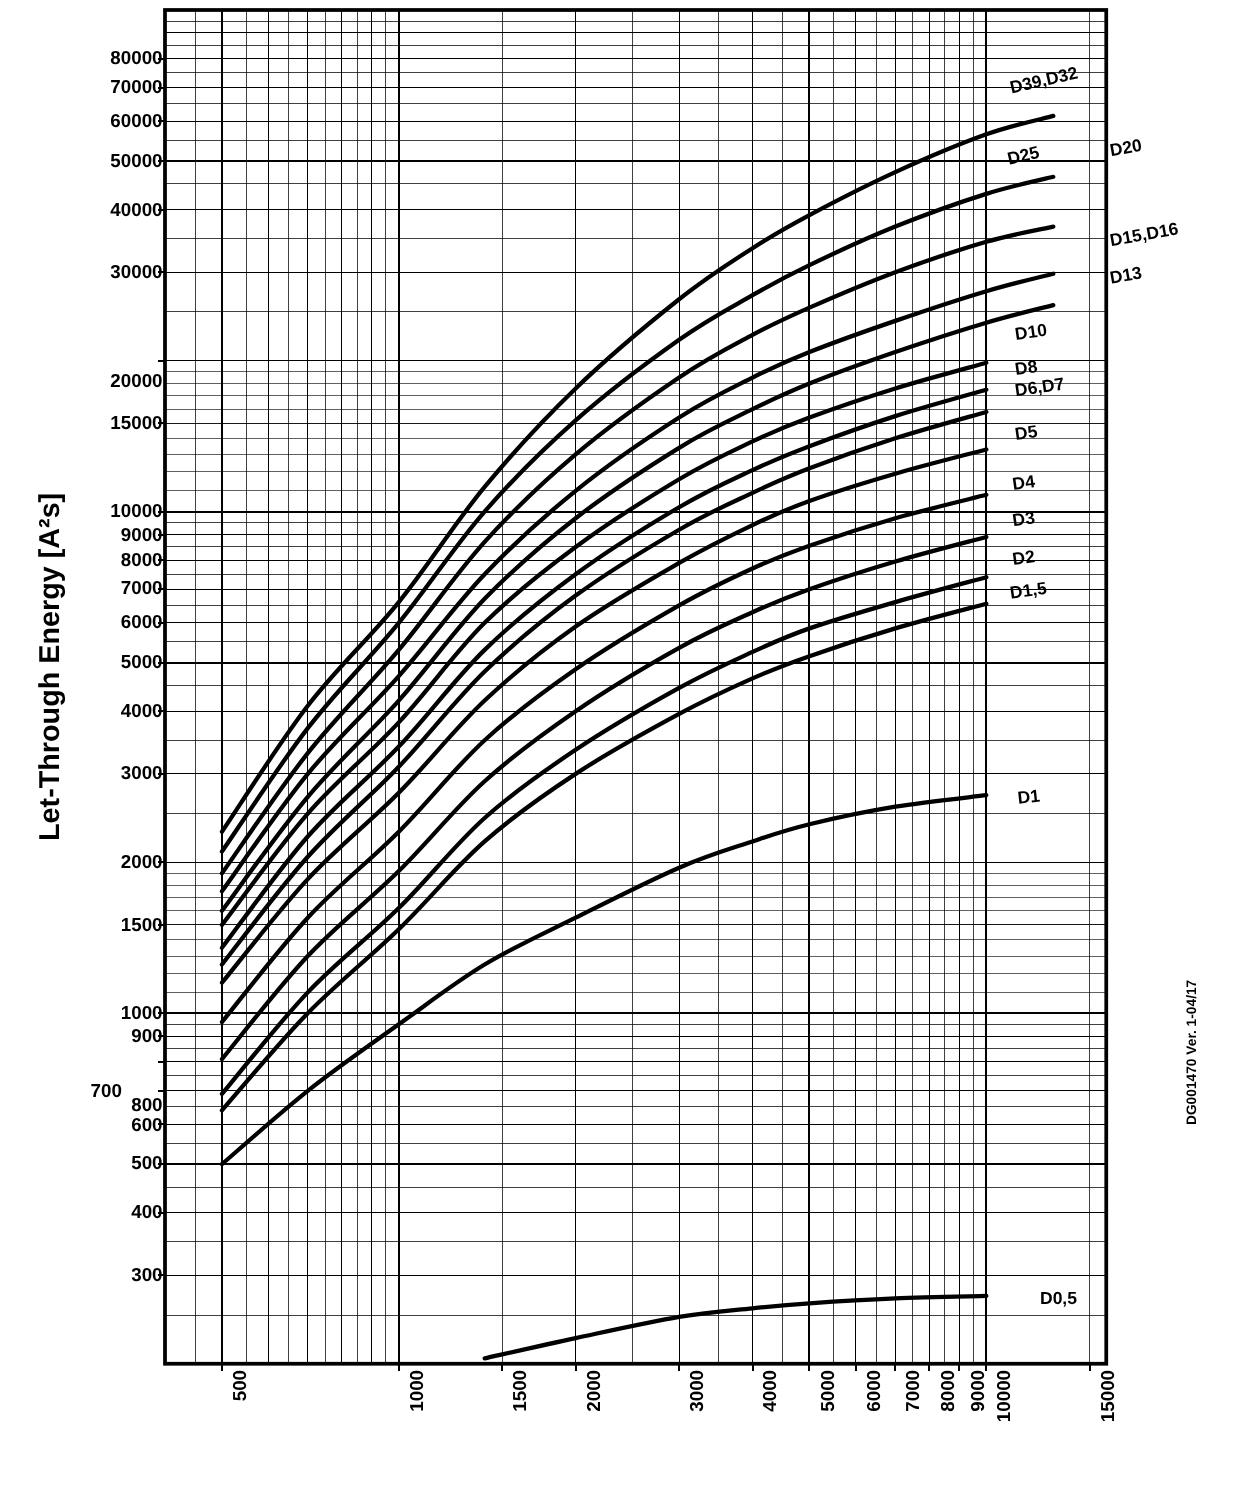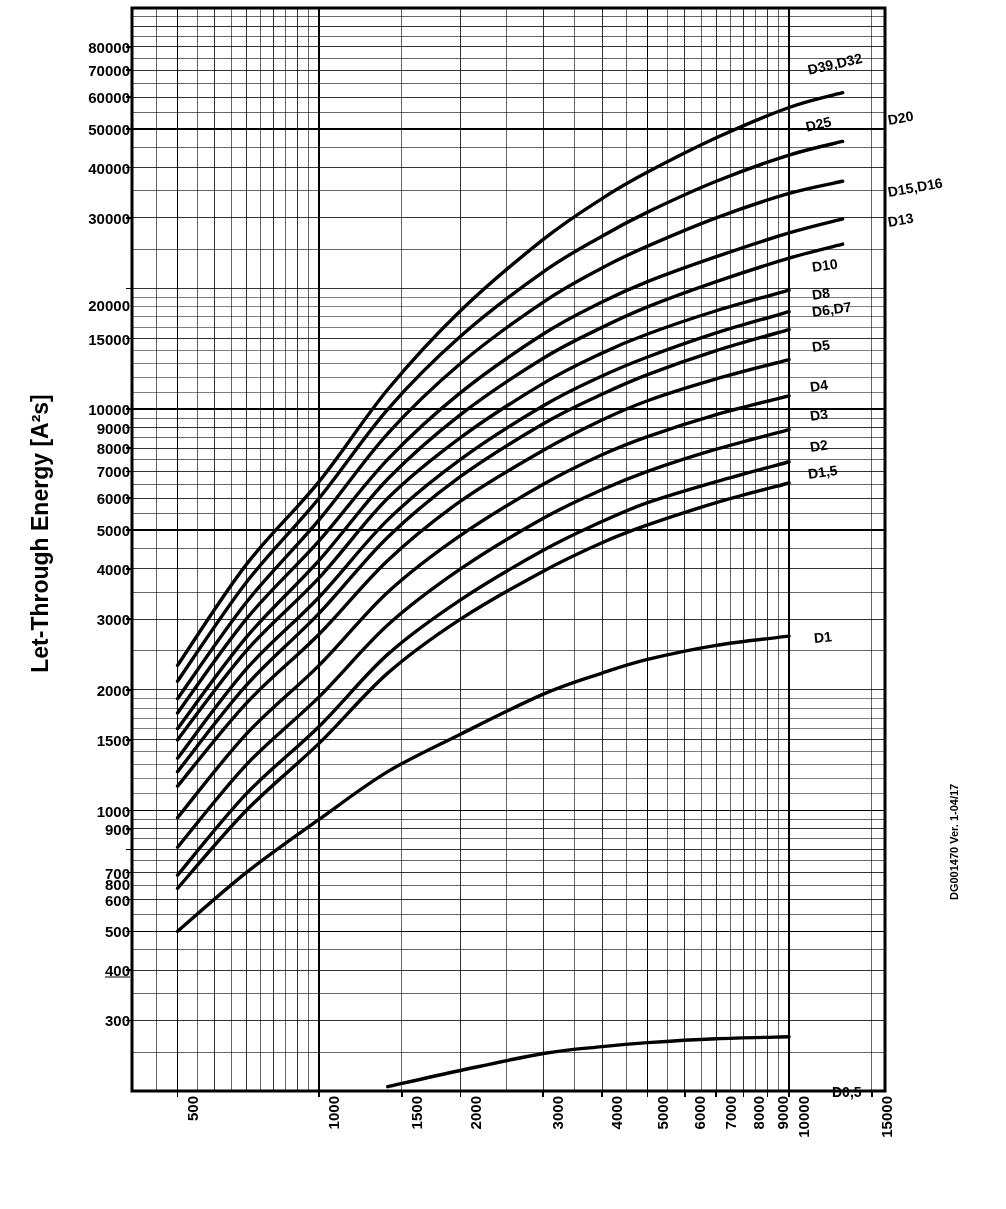--- a/index.html
+++ b/index.html
@@ -218,24 +218,24 @@
       <line x1="684.7862395058306" y1="1091" x2="684.7862395058306" y2="1097" stroke="#000" stroke-width="1.6" shape-rendering="crispEdges"></line>
       <line x1="716.2525596590888" y1="1091" x2="716.2525596590888" y2="1097" stroke="#000" stroke-width="1.6" shape-rendering="crispEdges"></line>
       <line x1="743.509925994042" y1="1091" x2="743.509925994042" y2="1097" stroke="#000" stroke-width="1.6" shape-rendering="crispEdges"></line>
       <line x1="767.5526270235772" y1="1091" x2="767.5526270235772" y2="1097" stroke="#000" stroke-width="1.6" shape-rendering="crispEdges"></line>
       <line x1="789.0595559642519" y1="1091" x2="789.0595559642519" y2="1097" stroke="#000" stroke-width="1.6" shape-rendering="crispEdges"></line>
       <line x1="871.8259434819986" y1="1091" x2="871.8259434819986" y2="1097" stroke="#000" stroke-width="1.6" shape-rendering="crispEdges"></line>
     </svg>
 
   <div id="ytick-layer">
       <div class="ytick" style="top: 1020.34px;">300</div>
-      <div class="ytick" style="top: 970.207px; text-decoration: underline;">400</div>
+      <div class="ytick" style="top: 970.207px;">400</div>
       <div class="ytick" style="top: 931.321px;">500</div>
       <div class="ytick" style="top: 899.548px;">600</div>
-      <div class="ytick" style="top: 872.685px;">700</div>
+      <div class="ytick" style="top: 872.685px; text-align: center;">700</div>
       <div class="ytick" style="top: 884px;">800</div>
       <div class="ytick" style="top: 828.889px; text-align: right;">900</div>
       <div class="ytick" style="top: 810.528px;">1000</div>
       <div class="ytick" style="top: 739.869px;">1500</div>
       <div class="ytick" style="top: 689.736px;">2000</div>
       <div class="ytick" style="top: 619.077px;">3000</div>
       <div class="ytick" style="top: 568.943px;">4000</div>
       <div class="ytick" style="top: 530.057px;">5000</div>
       <div class="ytick" style="top: 498.284px;">6000</div>
       <div class="ytick" style="top: 471.421px;">7000</div>
@@ -274,18 +274,18 @@
       <div class="curve-label" style="left: 888px; top: 222px; transform: translateY(-50%) rotate(-10deg);">D13</div>
       <div class="curve-label" style="left: 812px; top: 267px; transform: translateY(-50%) rotate(-8deg);">D10</div>
       <div class="curve-label" style="left: 812px; top: 295px; transform: translateY(-50%) rotate(-8deg);">D8</div>
       <div class="curve-label" style="left: 812px; top: 312px; transform: translateY(-50%) rotate(-8deg);">D6,D7</div>
       <div class="curve-label" style="left: 812px; top: 347px; transform: translateY(-50%) rotate(-8deg);">D5</div>
       <div class="curve-label" style="left: 810px; top: 387px; transform: translateY(-50%) rotate(-8deg);">D4</div>
       <div class="curve-label" style="left: 810px; top: 416px; transform: translateY(-50%) rotate(-8deg);">D3</div>
       <div class="curve-label" style="left: 810px; top: 447px; transform: translateY(-50%) rotate(-8deg);">D2</div>
       <div class="curve-label" style="left: 808px; top: 474px; transform: translateY(-50%) rotate(-8deg);">D1,5</div>
       <div class="curve-label" style="left: 814px; top: 638px; transform: translateY(-50%) rotate(-6deg);">D1</div>
-      <div class="curve-label" style="left: 814px; top: 1092px; transform: translateY(-50%) rotate(0deg); padding-left: 18px;">D0,5</div>
+      <div class="curve-label" style="left: 814px; top: 1038px; transform: translateY(-50%) rotate(0deg); padding-left: 18px;">D0,5</div>
     </div>
 
   <div class="ylabel">Let-Through Energy [A²s]</div>
   <div class="credit">DG001470 Ver. 1-04/17</div>
 </div>
 
 </body></html>

